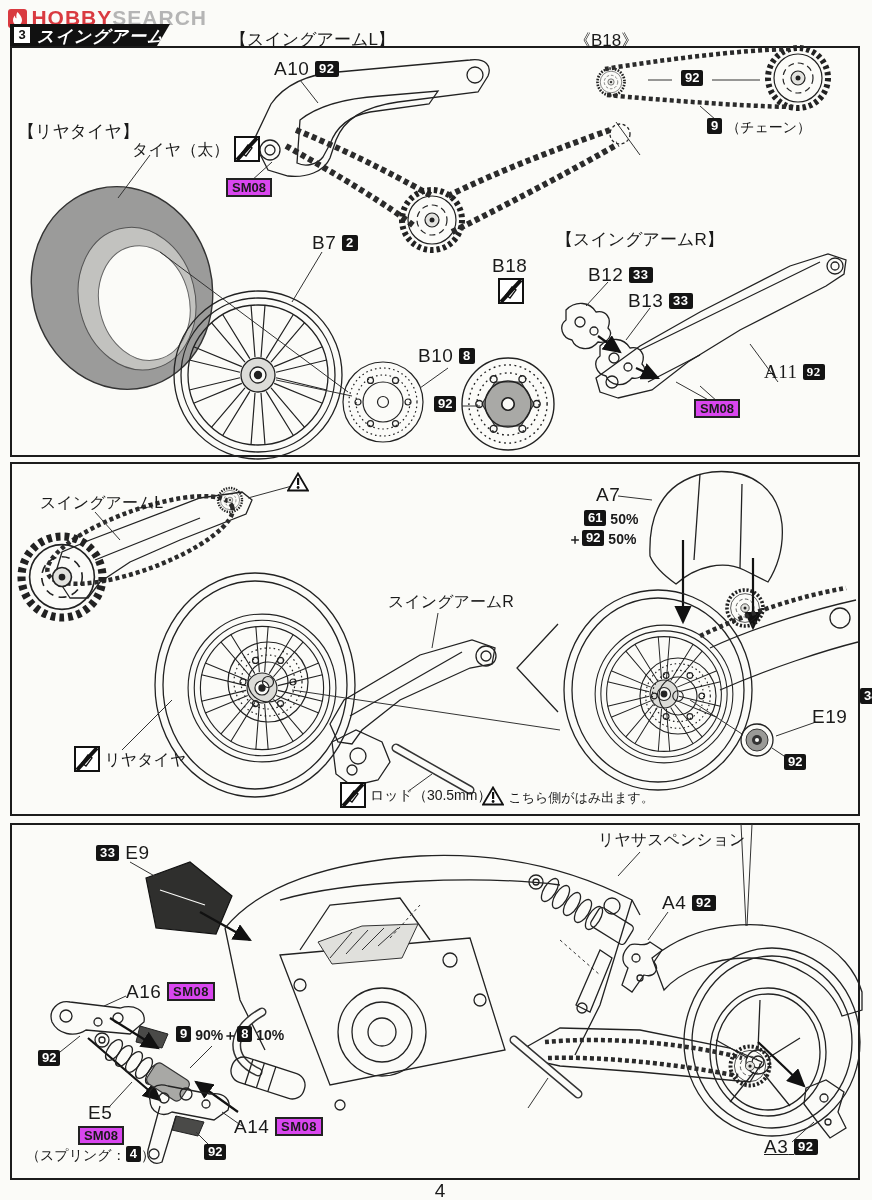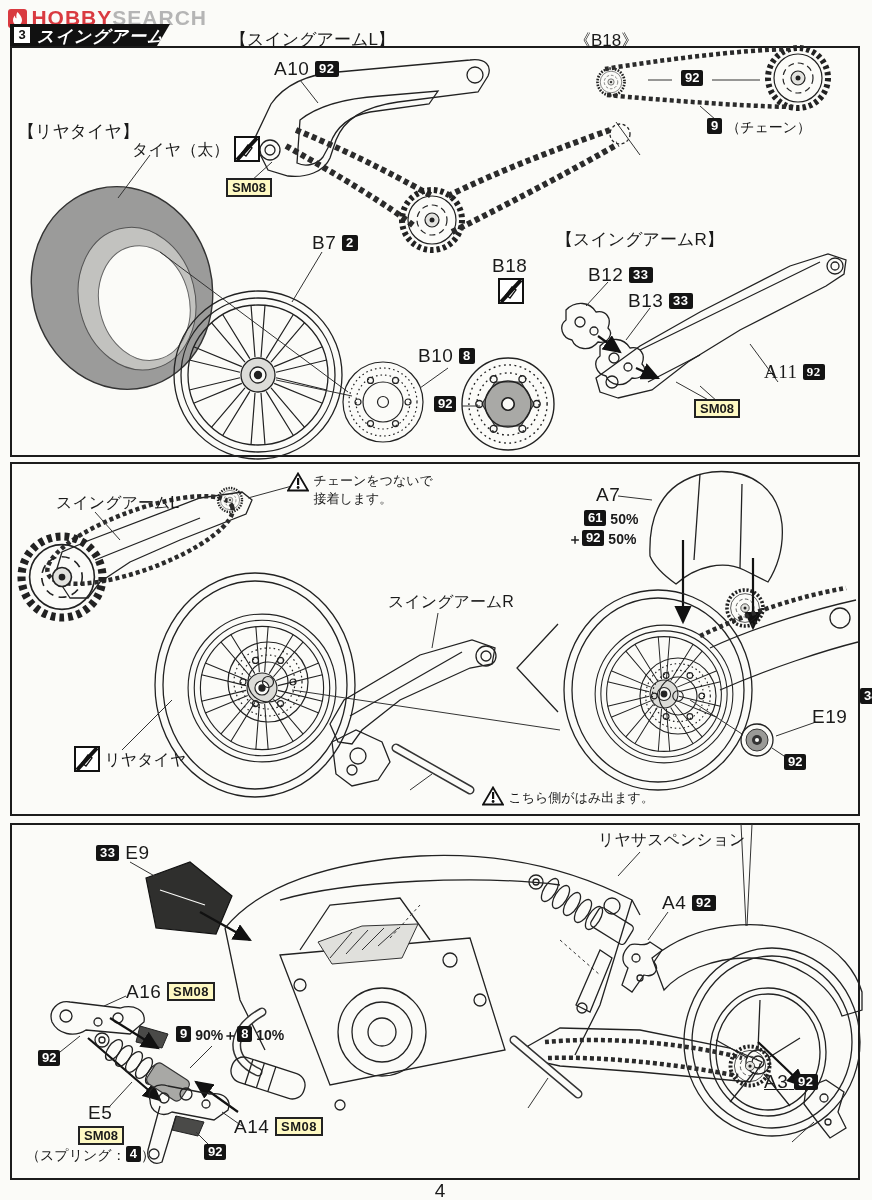--- a/index.html
+++ b/index.html
@@ -7,21 +7,21 @@
         font-family:"Liberation Sans",sans-serif;color:#1a1a1a;}
   .abs{position:absolute;}
   .sec{position:absolute;border:2px solid #1c1c1c;}
   .ln{stroke:#222;stroke-width:1.3;fill:none;}
   .ld{stroke:#333;stroke-width:1;fill:none;}
   .chain{stroke:#2b2b2b;stroke-width:6;stroke-dasharray:5 3.5;fill:none;}
   .chain-s{stroke:#2b2b2b;stroke-width:4.5;stroke-dasharray:4 3;fill:none;}
   .ar{stroke:#111;stroke-width:2.2;fill:none;marker-end:url(#ah);}
   .chip{display:inline-block;background:#141414;color:#fff;font-weight:bold;font-size:13px;
         line-height:16px;padding:0 4px;border-radius:2px;vertical-align:2px;}
-  .pbox{display:inline-block;border:2px solid #222;background:#fef9c3;font-size:13px;font-weight:bold;
+  .pbox{display:inline-block;border:2px solid #222;background:#d946ef;font-size:13px;font-weight:bold;
         line-height:15px;padding:0 4px;vertical-align:2px;}
   .part{font-size:19px;letter-spacing:0.5px;}
   .jp{font-size:16px;}
   .jp-s{font-size:13px;}
   .head{font-size:17px;}
   .mix{font-size:14px;font-weight:bold;}
   .iconb{display:inline-block;vertical-align:middle;}
   .banner{position:absolute;left:10px;top:24px;width:160px;height:22px;background:#111;
           clip-path:polygon(0 0,100% 0,calc(100% - 13px) 100%,0 100%);}
   .stepno{position:absolute;left:4px;top:3px;width:16px;height:16px;background:#fff;color:#111;
@@ -359,38 +359,46 @@
         <path d="M23,2 L3,24" stroke="#111" stroke-width="4"></path>
       </svg></div>
   <div class="abs part" style="left:418px;top:345px;"><span>B10</span> <span class="chip">8</span></div>
   <div class="abs" style="left:434px;top:396px;"><span class="chip">92</span></div>
   <div class="abs head" style="left:556px;top:228px;">【スイングアームR】</div>
   <div class="abs part" style="left:588px;top:264px;"><span>B12</span> <span class="chip">33</span></div>
   <div class="abs part" style="left:628px;top:290px;"><span>B13</span> <span class="chip">33</span></div>
   <div class="abs part" style="left:764px;top:361px;font-family:Liberation Serif, serif;"><span>A11</span> <span class="chip">92</span></div>
   <div class="abs" style="left:694px;top:399px;"><span class="pbox">SM08</span></div>
 
-  <div class="abs jp" style="left:56px;top:493px;">スイングアームL</div>
+  <div class="abs jp" style="left:40px;top:493px;">スイングアームL</div>
   <div class="abs" style="left:287px;top:472px;">
     <span class="iconb"><svg width="22" height="20" viewBox="0 0 22 20">
           <path d="M11,1.5 L21,18.5 L1,18.5 Z" fill="#fff" stroke="#111" stroke-width="1.8"></path>
           <rect x="10" y="6" width="2.2" height="7" fill="#111"></rect>
           <circle cx="11.1" cy="15.5" r="1.4" fill="#111"></circle>
         </svg></span>
-    <span class="jp-s" style="display:inline-block;vertical-align:top;"><span>チェーンをつないで</span><br><span>接着します。</span></span>
   </div>
   <div class="abs jp" style="left:388px;top:592px;">スイングアームR</div>
   <div class="abs jp" style="left:74px;top:746px;">
     <span class="iconb"><svg width="26" height="26" viewBox="0 0 26 26">
           <rect x="1" y="1" width="24" height="24" fill="#fff" stroke="#111" stroke-width="2"></rect>
           <path d="M8,17 L14,9 L18,12 L12,20 Z" fill="#fff" stroke="#111" stroke-width="1.3"></path>
           <path d="M6,20 L9,16" stroke="#111" stroke-width="1.3"></path>
           <path d="M23,2 L3,24" stroke="#111" stroke-width="4"></path>
         </svg></span>
     <span>リヤタイヤ</span>
+  </div>
+  <div class="abs" style="left:340px;top:782px;font-size:14px;">
+    <span class="iconb"><svg width="26" height="26" viewBox="0 0 26 26">
+          <rect x="1" y="1" width="24" height="24" fill="#fff" stroke="#111" stroke-width="2"></rect>
+          <path d="M8,17 L14,9 L18,12 L12,20 Z" fill="#fff" stroke="#111" stroke-width="1.3"></path>
+          <path d="M6,20 L9,16" stroke="#111" stroke-width="1.3"></path>
+          <path d="M23,2 L3,24" stroke="#111" stroke-width="4"></path>
+        </svg></span>
+    <span>ロッド（30.5mm）</span>
   </div>
   <div class="abs" style="left:482px;top:786px;">
     <span class="iconb"><svg width="22" height="20" viewBox="0 0 22 20">
           <path d="M11,1.5 L21,18.5 L1,18.5 Z" fill="#fff" stroke="#111" stroke-width="1.8"></path>
           <rect x="10" y="6" width="2.2" height="7" fill="#111"></rect>
           <circle cx="11.1" cy="15.5" r="1.4" fill="#111"></circle>
         </svg></span>
     <span class="jp-s">こちら側がはみ出ます。</span>
   </div>
   <div class="abs part" style="left:596px;top:484px;">A7</div>
@@ -404,16 +412,16 @@
   <div class="abs jp" style="left:598px;top:830px;">リヤサスペンション</div>
   <div class="abs part" style="left:662px;top:892px;"><span>A4</span> <span class="chip">92</span></div>
   <div class="abs part" style="left:126px;top:981px;"><span>A16</span> <span class="pbox">SM08</span></div>
   <div class="abs" style="left:38px;top:1050px;"><span class="chip">92</span></div>
   <div class="abs mix" style="left:176px;top:1026px;"><span class="chip">9</span> <span>90%</span><span>＋</span><span class="chip">8</span> <span>10%</span></div>
   <div class="abs part" style="left:88px;top:1102px;">E5</div>
   <div class="abs" style="left:78px;top:1126px;"><span class="pbox">SM08</span></div>
   <div class="abs" style="left:26px;top:1146px;font-size:14px;"><span>（スプリング：</span><span class="chip">4</span><span>）</span></div>
   <div class="abs part" style="left:234px;top:1116px;"><span>A14</span> <span class="pbox">SM08</span></div>
   <div class="abs" style="left:204px;top:1144px;"><span class="chip">92</span></div>
-  <div class="abs part" style="left:764px;top:1071px;text-decoration:underline;"><span>A3</span> <span class="chip">92</span></div>
+  <div class="abs part" style="left:764px;top:1136px;text-decoration:underline;"><span>A3</span> <span class="chip">92</span></div>
 
   <div class="pageno">4</div>
 </div>
 
 </body></html>

